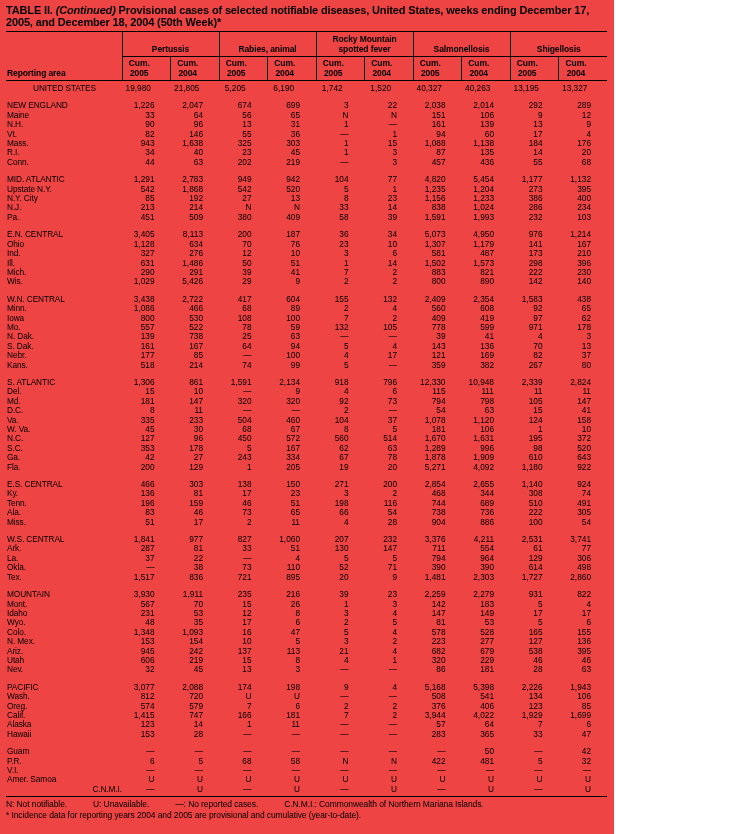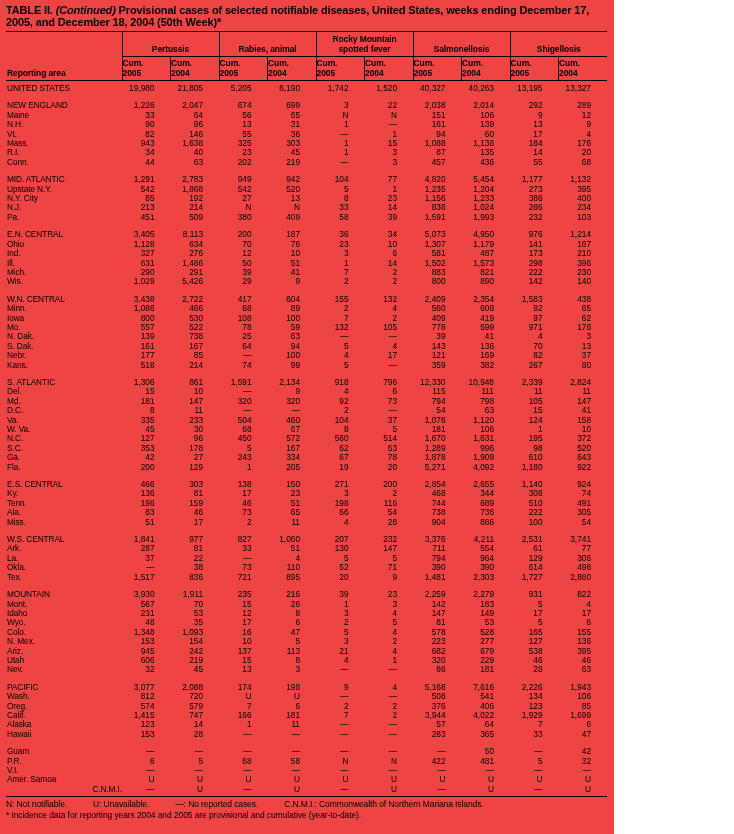--- a/index.html
+++ b/index.html
@@ -26,32 +26,32 @@
     text-align:left; vertical-align:bottom;
     border-bottom:1.4px solid #000; padding:0 0 2px 1px;
   }
   th.group {
     border-left:1px solid #000; border-bottom:1px solid #000;
     vertical-align:bottom; text-align:center;
     line-height:9.5px; padding:3px 12px 2px;
   }
   th.sub {
     border-left:1px solid #000; border-bottom:1.4px solid #000;
-    text-align:left; line-height:9.5px; padding:2px 14px 2px 0;
+    text-align:center; line-height:9.5px; padding:2px 14px 2px 0;
     vertical-align:bottom;
   }
   td.lbl {
     font-size:8.3px; line-height:9.4px; letter-spacing:-0.1px;
     text-align:left; white-space:nowrap; overflow:hidden; padding-left:1px;
   }
   td.num {
     font-size:8.3px; line-height:9.4px;
     text-align:right; padding-right:16px; white-space:nowrap;
   }
-  tbody tr:first-child td { padding-top:3px; }
+  tbody tr:first-child td { padding-top:3px;text-align:center; }
   tr.section-start td { padding-top:8px; }
   tbody tr:last-child td { border-bottom:1px solid #000; padding-bottom:2px;text-align:right; }
   .footnotes { margin-top:2px; font-size:8.5px; letter-spacing:-0.1px; }
   .legend { line-height:11px; }
   .legend span { margin-right:26px; }
   .legend span.gap-big { }
   .legend span:last-child { margin-right:12px; }
   .note { line-height:11px; }
 </style>
 </head>
@@ -862,21 +862,21 @@
         </tr>
         <tr class="section-start">
           <td class="lbl">PACIFIC</td>
           <td class="num">3,077</td>
           <td class="num">2,088</td>
           <td class="num">174</td>
           <td class="num">198</td>
           <td class="num">9</td>
           <td class="num">4</td>
           <td class="num">5,168</td>
-          <td class="num">7,616</td>
+          <td class="num">5,398</td>
           <td class="num">2,226</td>
           <td class="num">1,943</td>
         </tr>
         <tr>
           <td class="lbl">Wash.</td>
           <td class="num">812</td>
           <td class="num">720</td>
           <td class="num">U</td>
           <td class="num">U</td>
           <td class="num">—</td>

